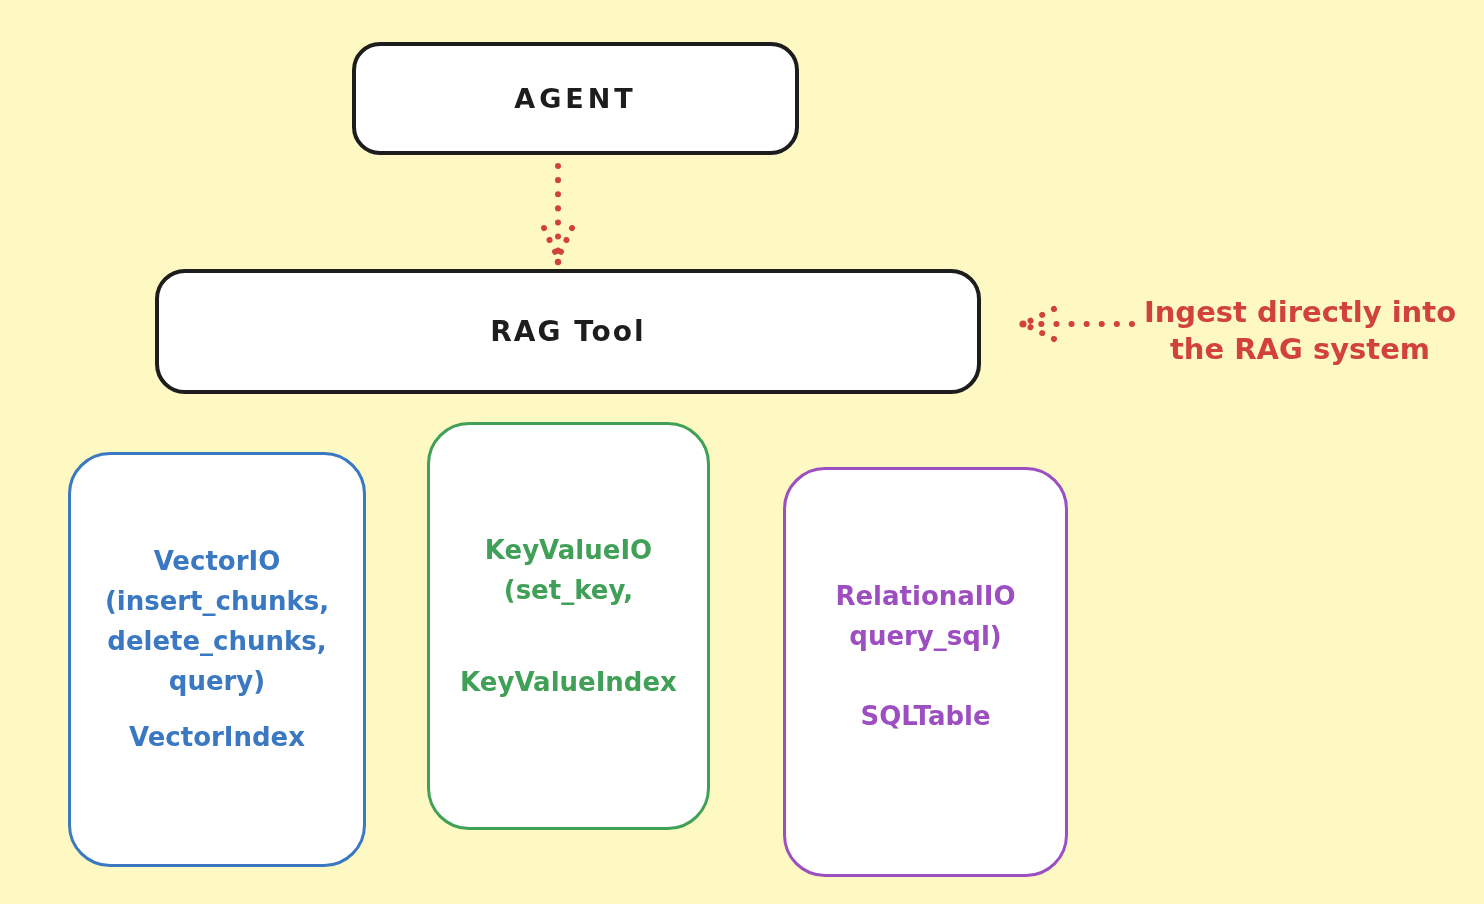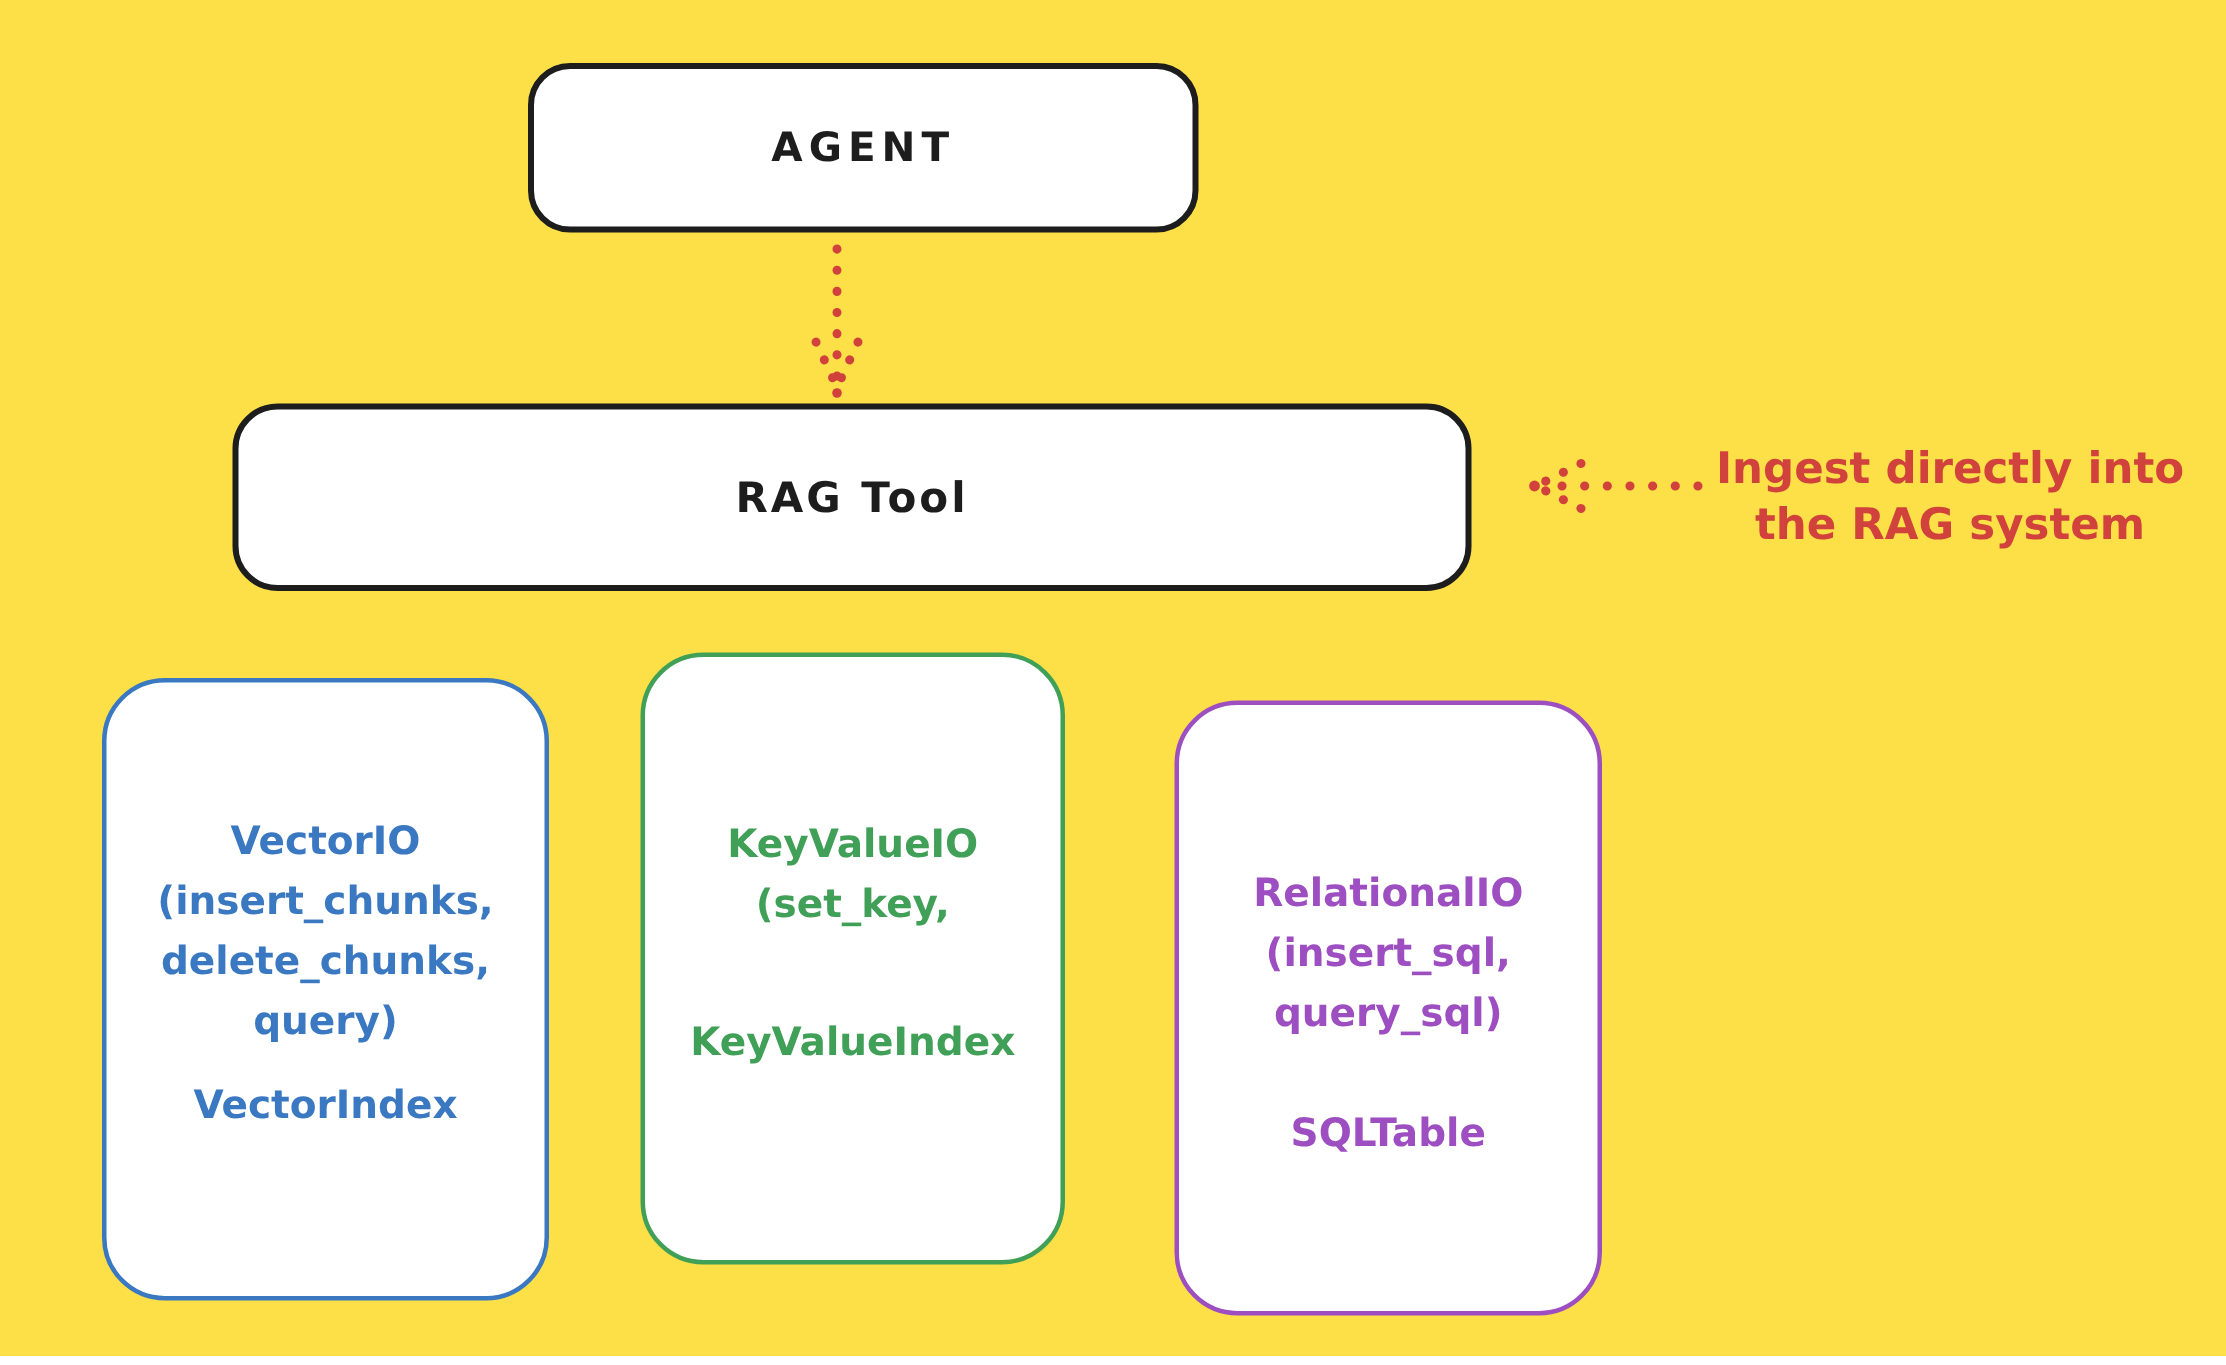--- a/index.html
+++ b/index.html
@@ -2,21 +2,21 @@
 <html><head>
 <meta charset="utf-8">
 <style>
   * { margin: 0; padding: 0; box-sizing: border-box; }
   html, body { background: #ffffff; }
   body {
     font-family: "DejaVu Sans", "Liberation Sans", sans-serif;
     width: 1484px; height: 910px;
     position: relative; overflow: hidden;
   }
-  .canvas { position: absolute; left: 0; top: 0; width: 1484px; height: 904px; background: #fde047; }
+  .canvas { position: absolute; left: 0; top: 0; width: 1484px; height: 904px; background: #fef9c3; }
 
   .node {
     position: absolute;
     display: flex; align-items: center; justify-content: center;
     background: #ffffff;
   }
 
   
   .box-agent {
     left: 352px; top: 42px; width: 447px; height: 113px;
@@ -44,21 +44,21 @@
   .io-box .io-line { font-size: 26px; font-weight: 600; line-height: 40px; white-space: nowrap; }
   .io-box .io-index { font-size: 26px; font-weight: 600; line-height: 40px; white-space: nowrap; }
 
   .box-vector {
     left: 68px; top: 452px; width: 298px; height: 415px;
     border: 3.5px solid #3b78c2; color: #3b78c2; padding-top: 86px;
   }
   .box-vector .io-index { margin-top: 16px; }
 
   .box-keyvalue {
-    left: 427px; top: 435px; width: 283px; height: 408px;
+    left: 427px; top: 422px; width: 283px; height: 408px;
     border: 3.5px solid #41a057; color: #41a057; padding-top: 105px; align-items: center;
   }
   .box-keyvalue .io-index { margin-top: 52px; }
 
   .box-relational {
     left: 783px; top: 447px; width: 285px; height: 410px;
     border: 3.5px solid #9d4ec1; color: #9d4ec1; padding-top: 106px; margin-top: 20px;
   }
   .box-relational .io-index { margin-top: 40px; }
 
@@ -115,18 +115,17 @@
   </div>
 
   <div class="io-box box-keyvalue">
     <div class="io-line">KeyValueIO</div>
     <div class="io-line">(set_key,</div>
     <div class="io-index">KeyValueIndex</div>
   </div>
 
   <div class="io-box box-relational">
     <div class="io-line">RelationalIO</div>
-    <div class="io-line">(insert_sql,</div>
     <div class="io-line">query_sql)</div>
     <div class="io-index">SQLTable</div>
   </div>
 
 </div>
 
 </body></html>

